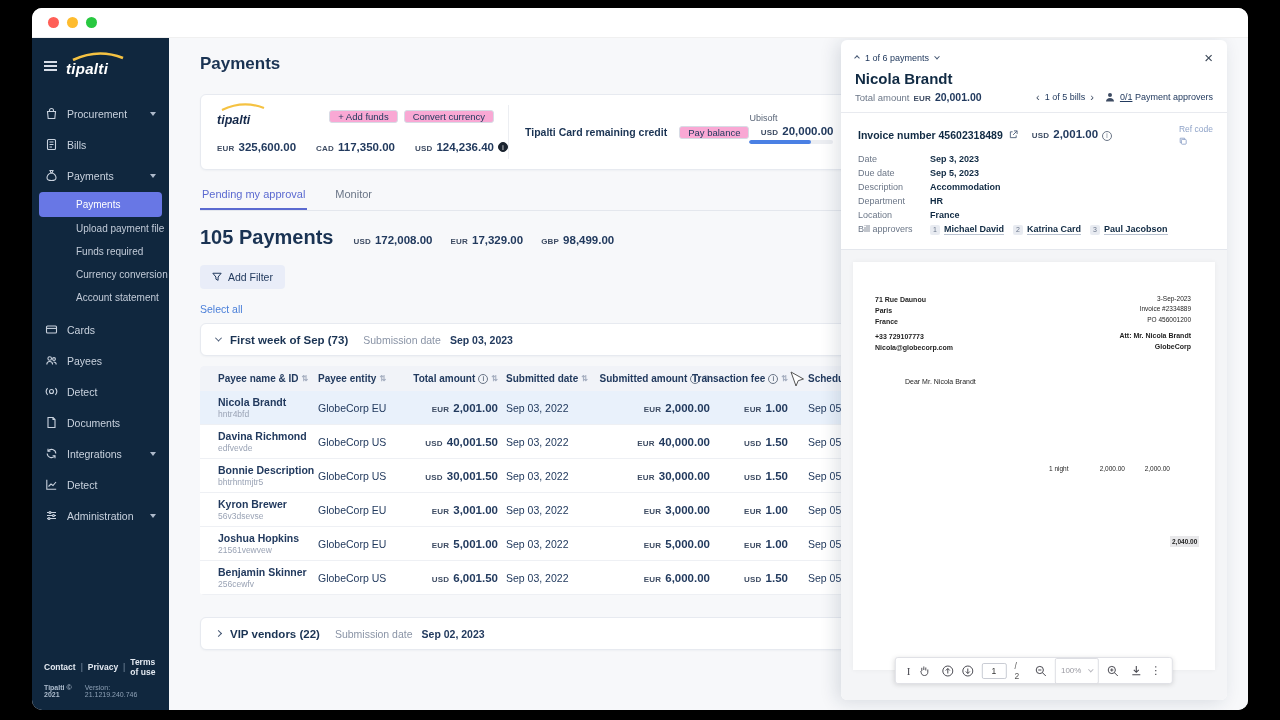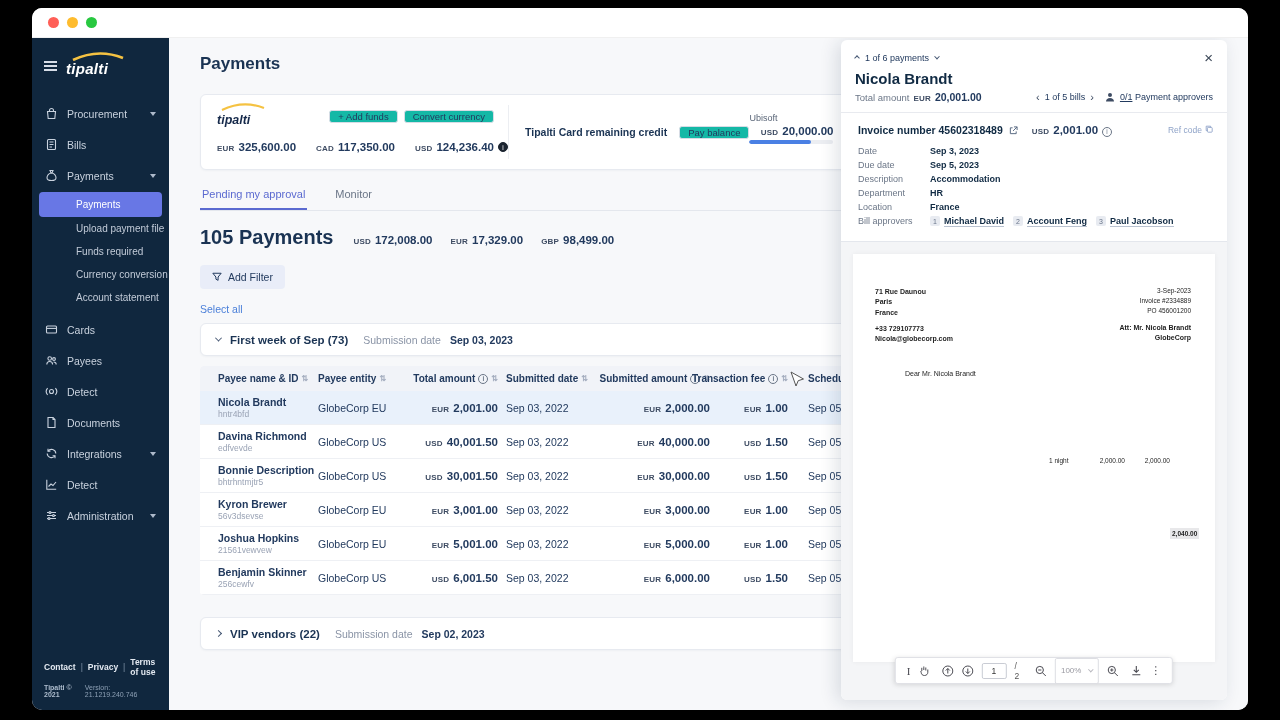--- a/index.html
+++ b/index.html
@@ -40,21 +40,21 @@
   .main{flex:1;background:#F7F8FA;position:relative;overflow:hidden;}
   .page-title{font-size:17px;font-weight:700;color:var(--navy);margin:16px 0 0 31px;}
 
   .card{background:#fff;border:1px solid var(--border);border-radius:6px;box-shadow:0 1px 2px rgba(16,42,67,.04);}
   .balance-card{margin:20px 0 0 31px;width:900px;height:76px;display:flex;padding:10px 16px;}
   .bal-left{width:292px;border-right:1px solid #ECEEF2;padding-right:14px;display:flex;flex-direction:column;}
   .bal-row1{display:flex;align-items:center;}
   .mini-logo{position:relative;padding-top:5px;}
   .mini-logo .word{font-size:12.5px;font-weight:700;font-style:italic;color:#15294A;}
   .mini-logo .swoosh{position:absolute;top:-2px;left:3px;}
-  .btn{display:inline-flex;align-items:center;gap:4px;background:#14b8a6;border:1px solid #D7DCE5;border-radius:3px;font-size:9.5px;color:var(--text);padding:0 8px;cursor:pointer;white-space:nowrap;}
+  .btn{display:inline-flex;align-items:center;gap:4px;background:#f9a8d4;border:1px solid #D7DCE5;border-radius:3px;font-size:9.5px;color:var(--text);padding:0 8px;cursor:pointer;white-space:nowrap;}
   .bal-btns{margin-left:auto;display:flex;gap:6px;}
   .bal-row2{display:flex;gap:20px;margin-top:13px;align-items:center;}
   .money{display:flex;align-items:baseline;gap:4px;}
   .cur{font-size:8px;font-weight:700;color:#3E4C63;letter-spacing:.2px;}
   .amt{font-size:11.5px;font-weight:600;color:var(--text);}
   .ico-i{display:inline-flex;align-items:center;justify-content:center;width:10px;height:10px;border:1px solid #6B7687;border-radius:50%;font-size:6.5px;color:#6B7687;font-style:normal;flex-shrink:0;}
   .ico-i.dark{background:#1B2430;border-color:#1B2430;color:#fff;align-self:center;}
   .bal-right{padding-left:16px;display:flex;flex-direction:row;}
   .cc-row1{display:flex;align-items:center;gap:12px;}
   .cc-title{font-size:10.5px;font-weight:700;color:var(--navy);}
@@ -109,21 +109,21 @@
   .p-name{font-size:15px;font-weight:700;color:#102A43;margin-top:5px;}
   .p-meta{display:flex;align-items:baseline;margin-top:4px;font-size:9.5px;color:#6B7687;gap:4px;}
   .p-meta .amt{font-size:10.5px;font-weight:700;}
   .p-meta-right{margin-left:auto;display:flex;align-items:center;gap:5px;color:var(--text);font-size:9px;}
   .angle{color:#3E4C63;font-size:11px;cursor:pointer;}
   .uline{text-decoration:underline;}
   .p-invoice{border-top:1px solid #E8EAEF;padding:11px 14px 10px 17px;}
   .inv-head{display:flex;align-items:center;gap:6px;}
   .inv-num{font-size:10.5px;font-weight:700;color:#102A43;}
   .inv-amt-grp{display:flex;align-items:baseline;gap:4px;margin-left:8px;}
-  .refcode{margin-left:auto;font-size:8.5px;color:#8FA3C8;display:flex;align-items:flex-start;gap:3px;cursor:pointer;}
+  .refcode{margin-left:auto;font-size:8.5px;color:#8FA3C8;display:flex;align-items:flex-start;gap:3px;cursor:pointer;flex-direction:column;}
   .fields{margin-top:9px;}
   .frow{display:flex;margin-bottom:4px;align-items:baseline;}
   .flabel{width:72px;font-size:9px;color:#6B7687;flex-shrink:0;}
   .fval{font-size:9px;font-weight:700;color:#102A43;}
   .approvers{display:flex;gap:9px;align-items:center;}
   .appr{display:flex;gap:4px;align-items:center;}
   .appr .n{width:10px;height:10px;background:#E8EBF1;color:#69758A;font-size:7px;display:inline-flex;align-items:center;justify-content:center;border-radius:2px;}
   .appr .nm{font-size:9px;font-weight:700;color:#102A43;border-bottom:1px solid #B9C2D0;}
 
   .p-pdf{flex:1;background:#F4F5F7;border-top:1px solid #E4E7ED;position:relative;}
@@ -646,21 +646,21 @@
               </div>
             <div class="frow">
               <span class="flabel">Bill approvers</span>
               <span class="approvers">
                 <span class="appr">
                     <span class="n">1</span>
                     <span class="nm">Michael David</span>
                   </span>
                 <span class="appr">
                     <span class="n">2</span>
-                    <span class="nm">Account Feng</span>
+                    <span class="nm">Katrina Card</span>
                   </span>
                 <span class="appr">
                     <span class="n">3</span>
                     <span class="nm">Paul Jacobson</span>
                   </span>
               </span>
             </div>
           </div>
         </div>
 

